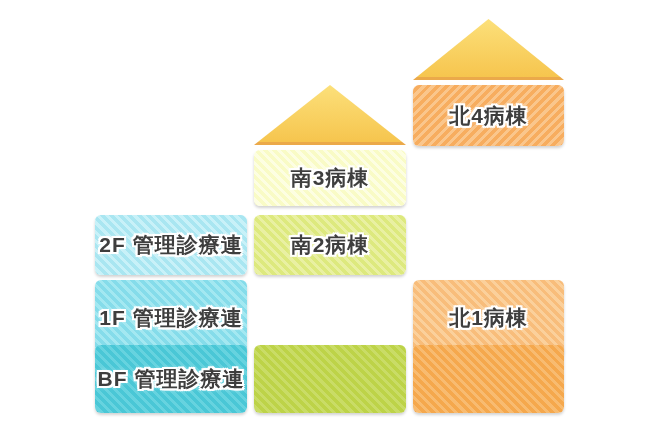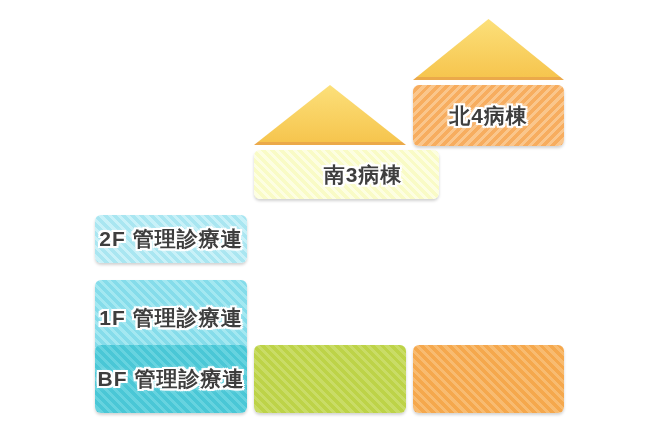--- a/index.html
+++ b/index.html
@@ -58,22 +58,22 @@
     filter: drop-shadow(0 2px 2px rgba(0,0,0,0.22));
   }
 
   
   .cL { left:  95px; width: 152px; }
   .cM { left: 254px; width: 152px; }
   .cR { left: 413px; width: 151px; }
 
   
   .r4 { top:  85px; height: 61px; }
-  .r3 { top: 150px; height: 49px; padding-left: 33px; }
-  .r2 { top: 215px; height: 48px; }
+  .r3 { top: 150px; height: 56px; }
+  .r2 { top: 215px; height: 60px; }
   .r1 { top: 280px; height: 76px; }
   .rb { top: 345px; height: 68px; align-items: center; }
 
   .roof-m { top: 85px; height: 60px; }
   .roof-n { top: 19px; height: 61px; }
 </style>
 </head>
 <body>
 
 <div class="stage">
@@ -88,24 +88,30 @@
   <div class="block cL r1" style="--c1: #85dcea; --c2: #a3e8f1;">
     <span class="lbl">1F 管理診療連</span>
   </div>
   <div class="block cL rb" style="--c1: #4ac7d6; --c2: #66d3df;">
     <span class="lbl">BF 管理診療連</span>
   </div>
 
   <div class="block cM r3" style="--c1: #f9fbc6; --c2: #fdfee2;">
     <span class="lbl">南3病棟</span>
   </div>
+  <div class="block cM r2" style="--c1: #dde97e; --c2: #e9f0a2;">
+    <span class="lbl">南2病棟</span>
+  </div>
   <div class="block cM rb" style="--c1: #bdd348; --c2: #c9dc66;">
     <span class="lbl"></span>
   </div>
 
   <div class="block rev cR r4" style="--c1: #f7ad5f; --c2: #fac68c;">
     <span class="lbl">北4病棟</span>
+  </div>
+  <div class="block cR r1" style="--c1: #f8bd7b; --c2: #fbd09b;">
+    <span class="lbl">北1病棟</span>
   </div>
   <div class="block cR rb" style="--c1: #f5a84d; --c2: #f8bb70;">
     <span class="lbl"></span>
   </div>
 
 </div>
 
 </body></html>

